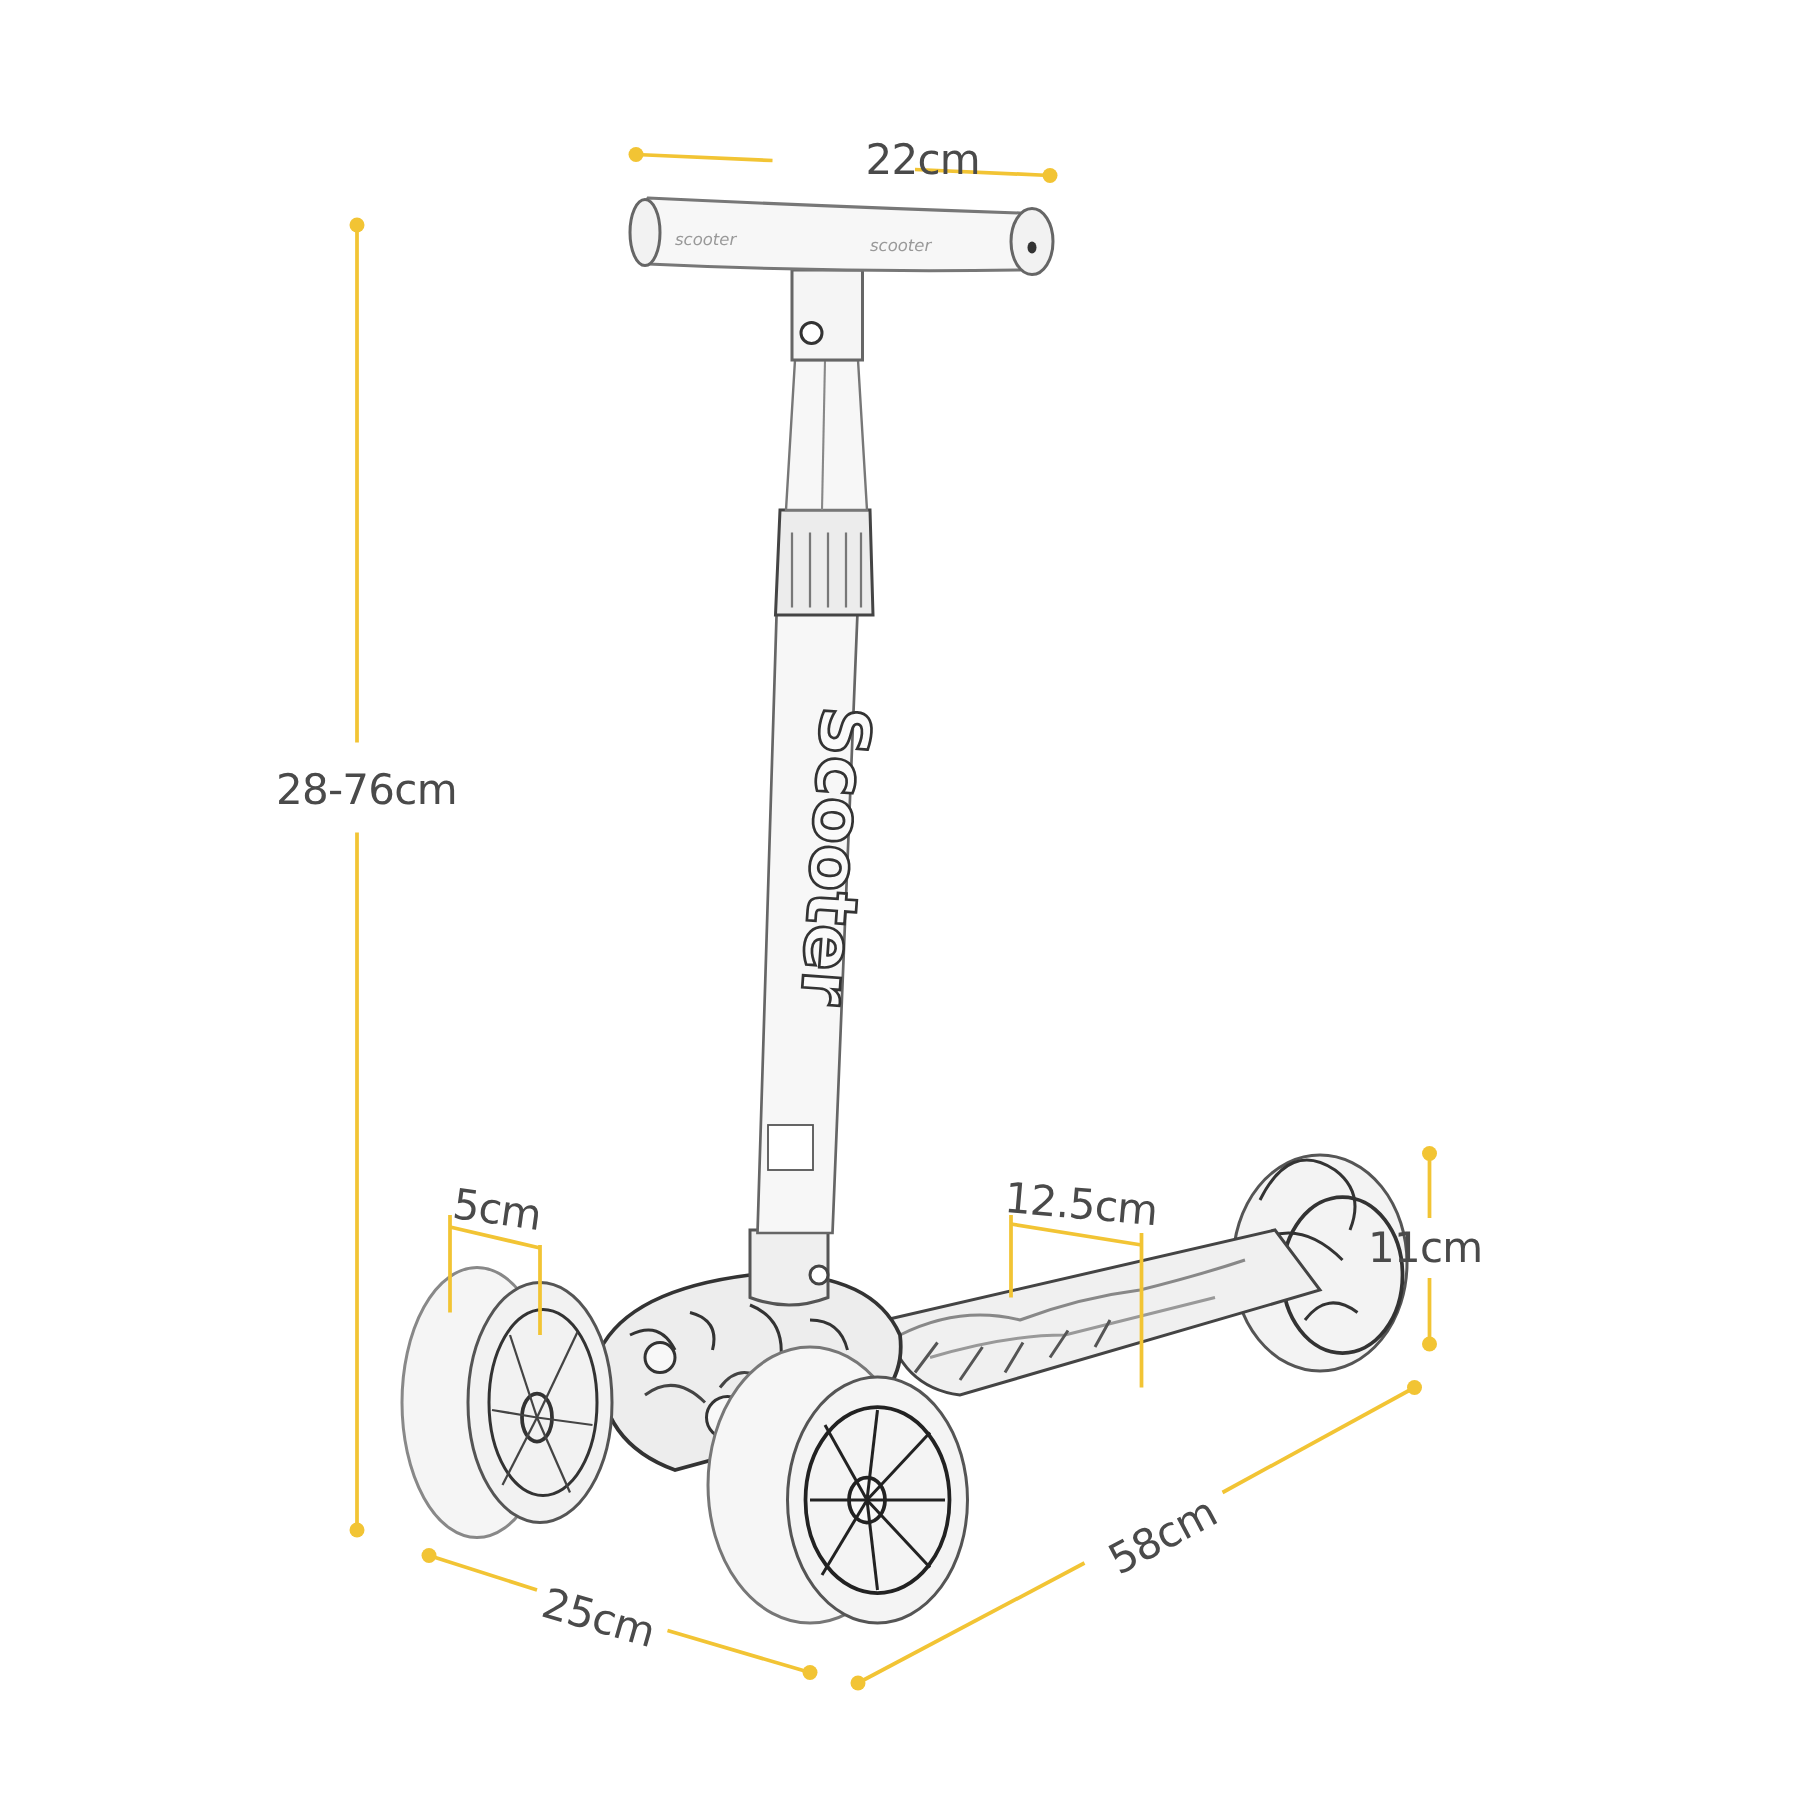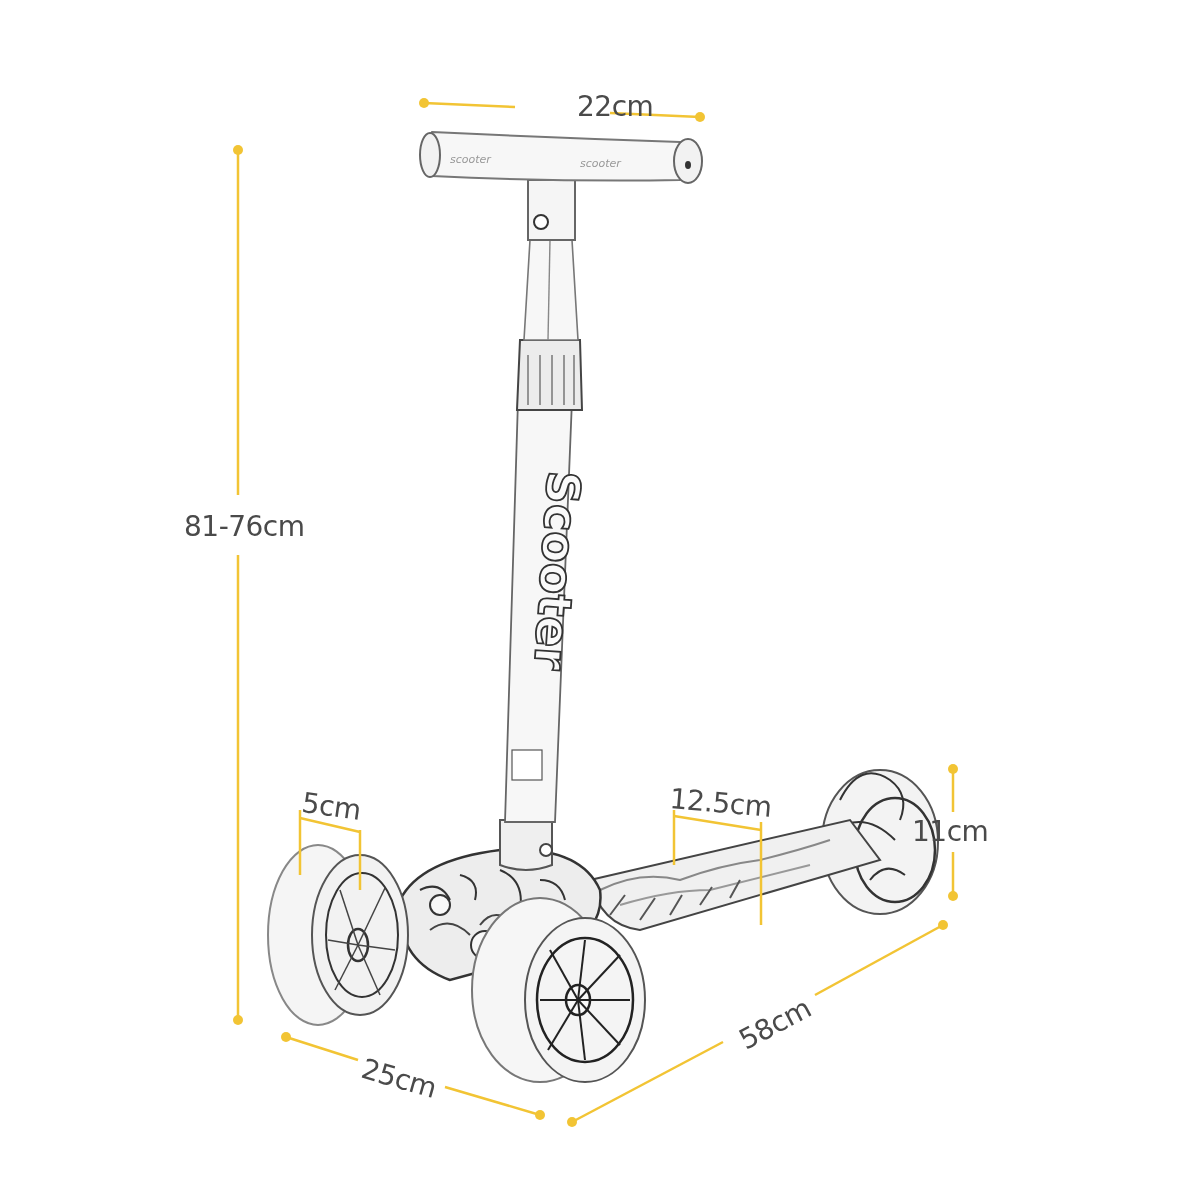--- a/index.html
+++ b/index.html
@@ -150,18 +150,18 @@
     <g>
       <line x1="572" y1="1122" x2="723" y2="1042"></line>
       <line x1="815" y1="995" x2="943" y2="925"></line>
       <circle cx="572" cy="1122" r="5" stroke="none"></circle>
       <circle cx="943" cy="925" r="5" stroke="none"></circle>
     </g>
   </g>
 </svg>
 
 <div class="dim-label" style="left:530px; top:93px;margin-left:47px;">22cm</div>
-<div class="dim-label" style="left:184px; top:513px;">81-76cm</div>
+<div class="dim-label" style="left:184px; top:513px;">28-76cm</div>
 <div class="dim-label" style="left:304px; top:789px; transform:rotate(8deg); transform-origin:left top;">5cm</div>
 <div class="dim-label" style="left:671px; top:785px; transform:rotate(5deg); transform-origin:left top;">12.5cm</div>
 <div class="dim-label" style="left:912px; top:818px;">11cm</div>
 <div class="dim-label" style="left:366px; top:1055px; transform:rotate(16deg); transform-origin:left top;">25cm</div>
 <div class="dim-label" style="left:735px; top:1030px; transform:rotate(-28deg); transform-origin:left top;">58cm</div>
 
 </body></html>

